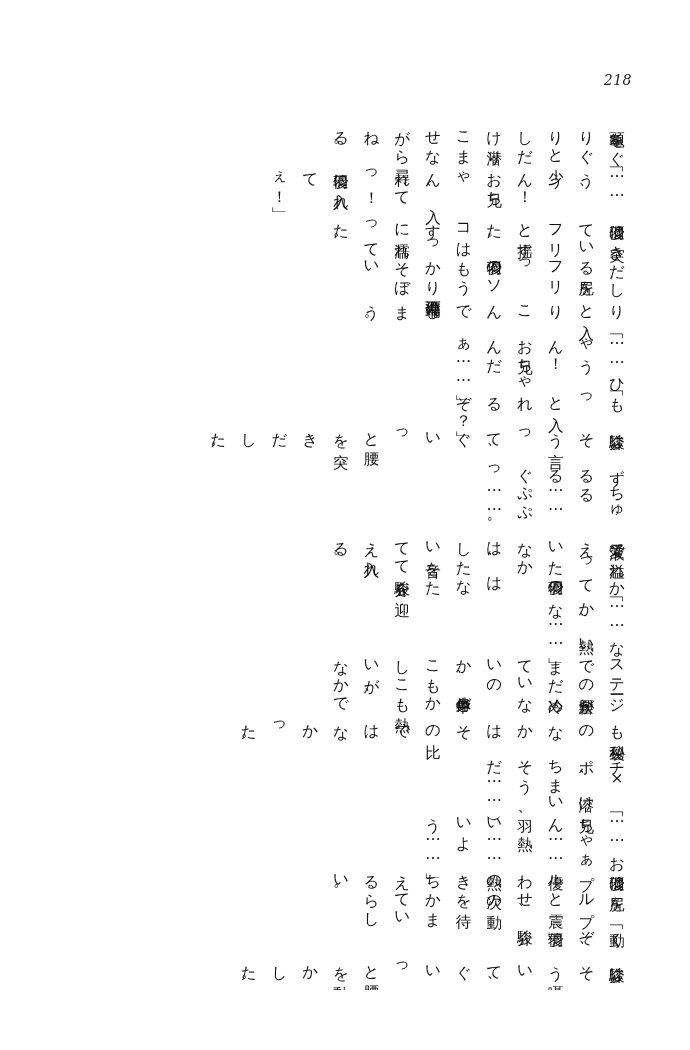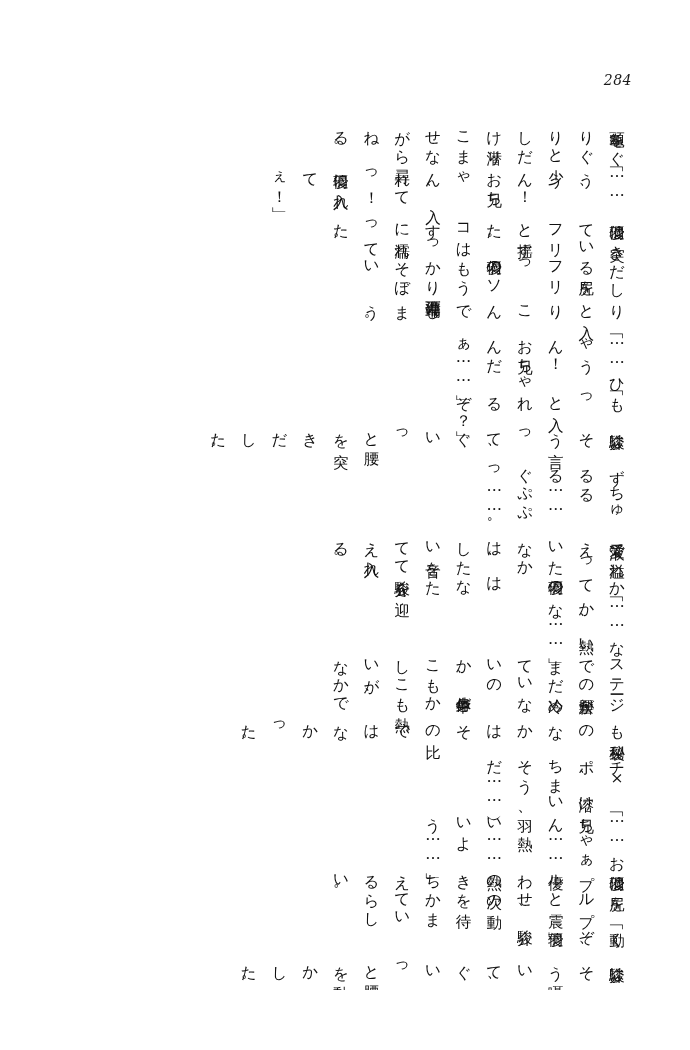--- a/index.html
+++ b/index.html
@@ -63,21 +63,21 @@
   }
   .ruby-host {
     position: relative;
   }
 </style>
 </head>
 <body>
 
 <div class="page">
 
-  <div class="page-number">284</div>
+  <div class="page-number">218</div>
 
   <div class="text-body">
     <p class="para">亀頭をぐりぐりと少しだけ潜りこませながら尋ねる。</p>
     <p class="para">「……う、うん！　お兄ちゃん、入れてっ！　優羽に入れてぇ！」</p>
     <p class="para">優羽は突きだしている尻をフリフリと揺すった。優羽のソコはもうすっかり準備万端に濡れそぼっていた。</p>
     <p class="para">りと入りこんでしまう。</p>
     <p class="para">「……ひゃうん！　お兄ちゃんだぁ……」</p>
     <p class="para">「もっと入れるぞ？」</p>
     <p class="para">駿介はそう言って、ぐいっと腰を突きだした。</p>
     <p class="para">ずちゅるるる……ぐぷぷっ……。</p>

